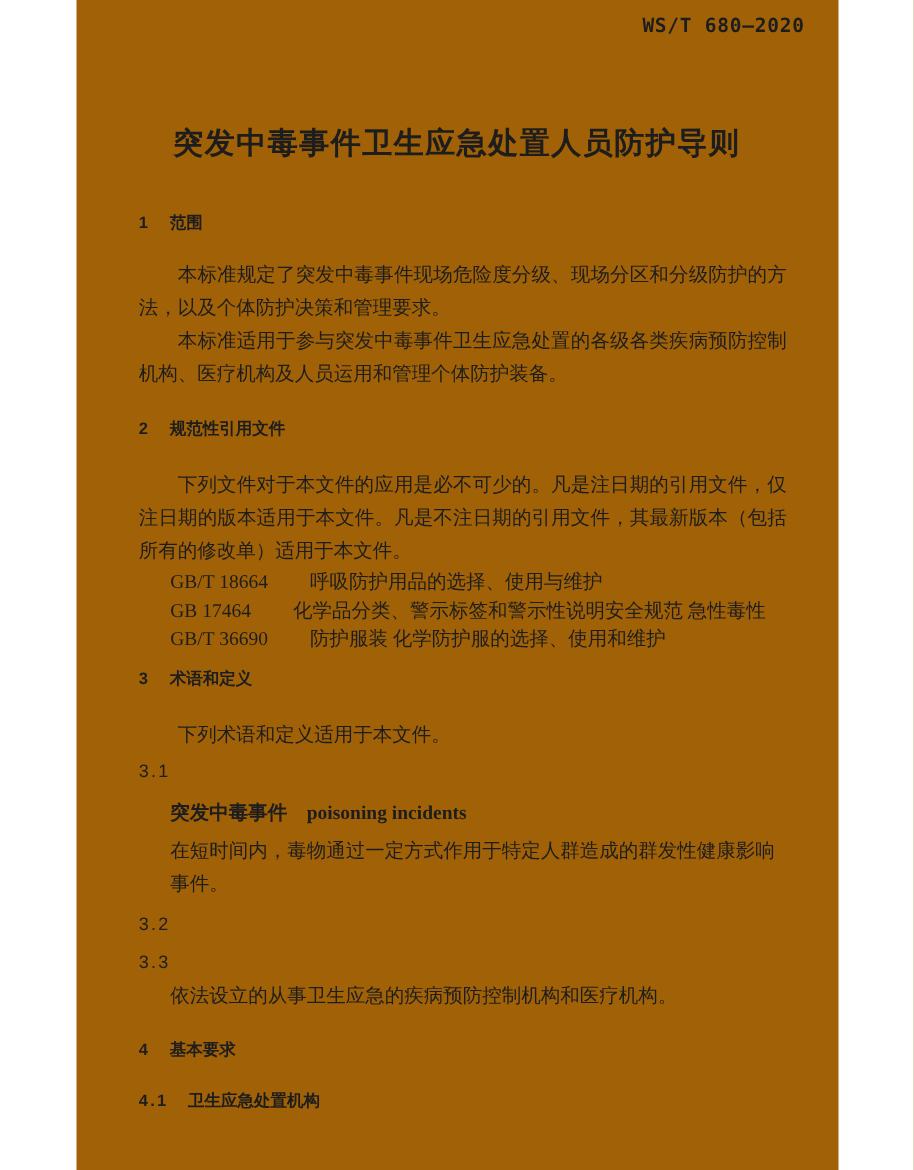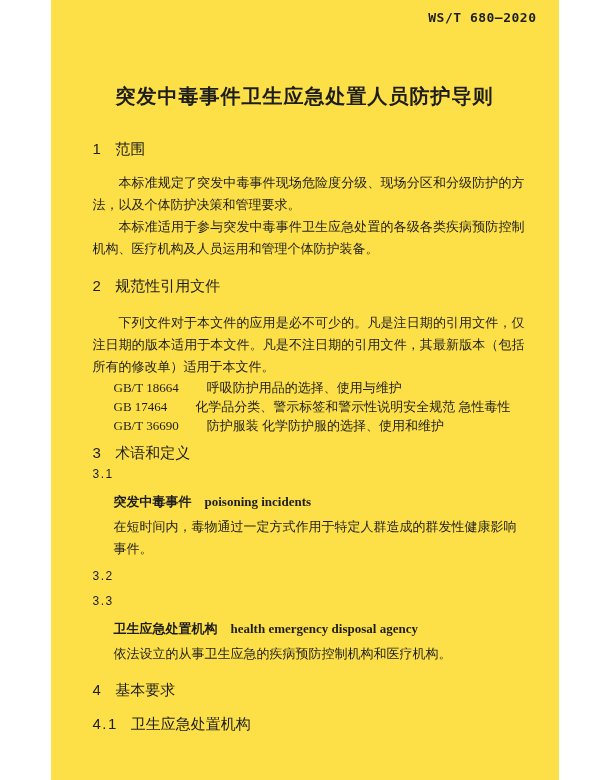--- a/index.html
+++ b/index.html
@@ -1,21 +1,21 @@
 <!DOCTYPE html>
 <html><head>
 <meta charset="utf-8">
 <style>
   html, body { margin: 0; padding: 0; background: #ffffff; }
   .page {
     position: relative;
     width: 508px;
     height: 780px;
     margin: 0 auto;
-    background: #fde047;
+    background: #a16207;
     overflow: hidden;
     font-family: "Liberation Serif", "DejaVu Serif", serif;
     font-size: 13px;
     line-height: 22px;
     color: #1d1d1d;
   }
   .doc-code {
     text-align: right;
     padding: 10px 22px 0 0;
     font-family: "DejaVu Sans Mono", monospace;
@@ -30,22 +30,22 @@
     font-family: "Liberation Sans", sans-serif;
     font-weight: bold;
     font-size: 20px;
     line-height: 24px;
     letter-spacing: 1px;
   }
   .content { padding: 0 34px 0 42px; }
 
   .sec-h {
     font-family: "Liberation Sans", sans-serif;
-    font-weight: normal;
-    font-size: 15px;
+    font-weight: bold;
+    font-size: 11px;
     line-height: 16px;
   }
   .sec-h .sec-num { display: inline-block; margin-right: 13px; letter-spacing: 1.5px; }
 
   .h1-scope   { margin-top: 33px; }
   .para       { margin: 0; text-indent: 2em; text-align: justify; }
   .p-first    { margin-top: 15px; }
   .h2-refs    { margin-top: 18px; }
   .s2-intro   { margin-top: 18px; }
   .refs       { padding-left: 21px; line-height: 19px; }
@@ -103,33 +103,31 @@
         <span class="ref-code">GB 17464</span><span class="ref-name">化学品分类、警示标签和警示性说明安全规范 急性毒性</span>
       </div>
       <div>
         <span class="ref-code">GB/T 36690</span><span class="ref-name">防护服装 化学防护服的选择、使用和维护</span>
       </div>
     </div>
 
     <div class="sec-h h3-terms">
       <span class="sec-num">3</span><span>术语和定义</span>
     </div>
+    <p class="para s3-intro">下列术语和定义适用于本文件。</p>
 
     <div class="term-num first">3.1</div>
     <div class="term-name">
       <span class="term-zh">突发中毒事件</span><span class="term-en">poisoning incidents</span>
     </div>
     <div class="term-def">在短时间内，毒物通过一定方式作用于特定人群造成的群发性健康影响事件。</div>
 
     <div class="term-num">3.2</div>
 
     <div class="term-num">3.3</div>
-    <div class="term-name">
-      <span class="term-zh">卫生应急处置机构</span><span class="term-en">health emergency disposal agency</span>
-    </div>
     <div class="term-def">依法设立的从事卫生应急的疾病预防控制机构和医疗机构。</div>
 
     <div class="sec-h h4-basic">
       <span class="sec-num">4</span><span>基本要求</span>
     </div>
     <div class="sec-h h41-sub">
       <span class="sec-num">4.1</span><span>卫生应急处置机构</span>
     </div>
 
   </div>

